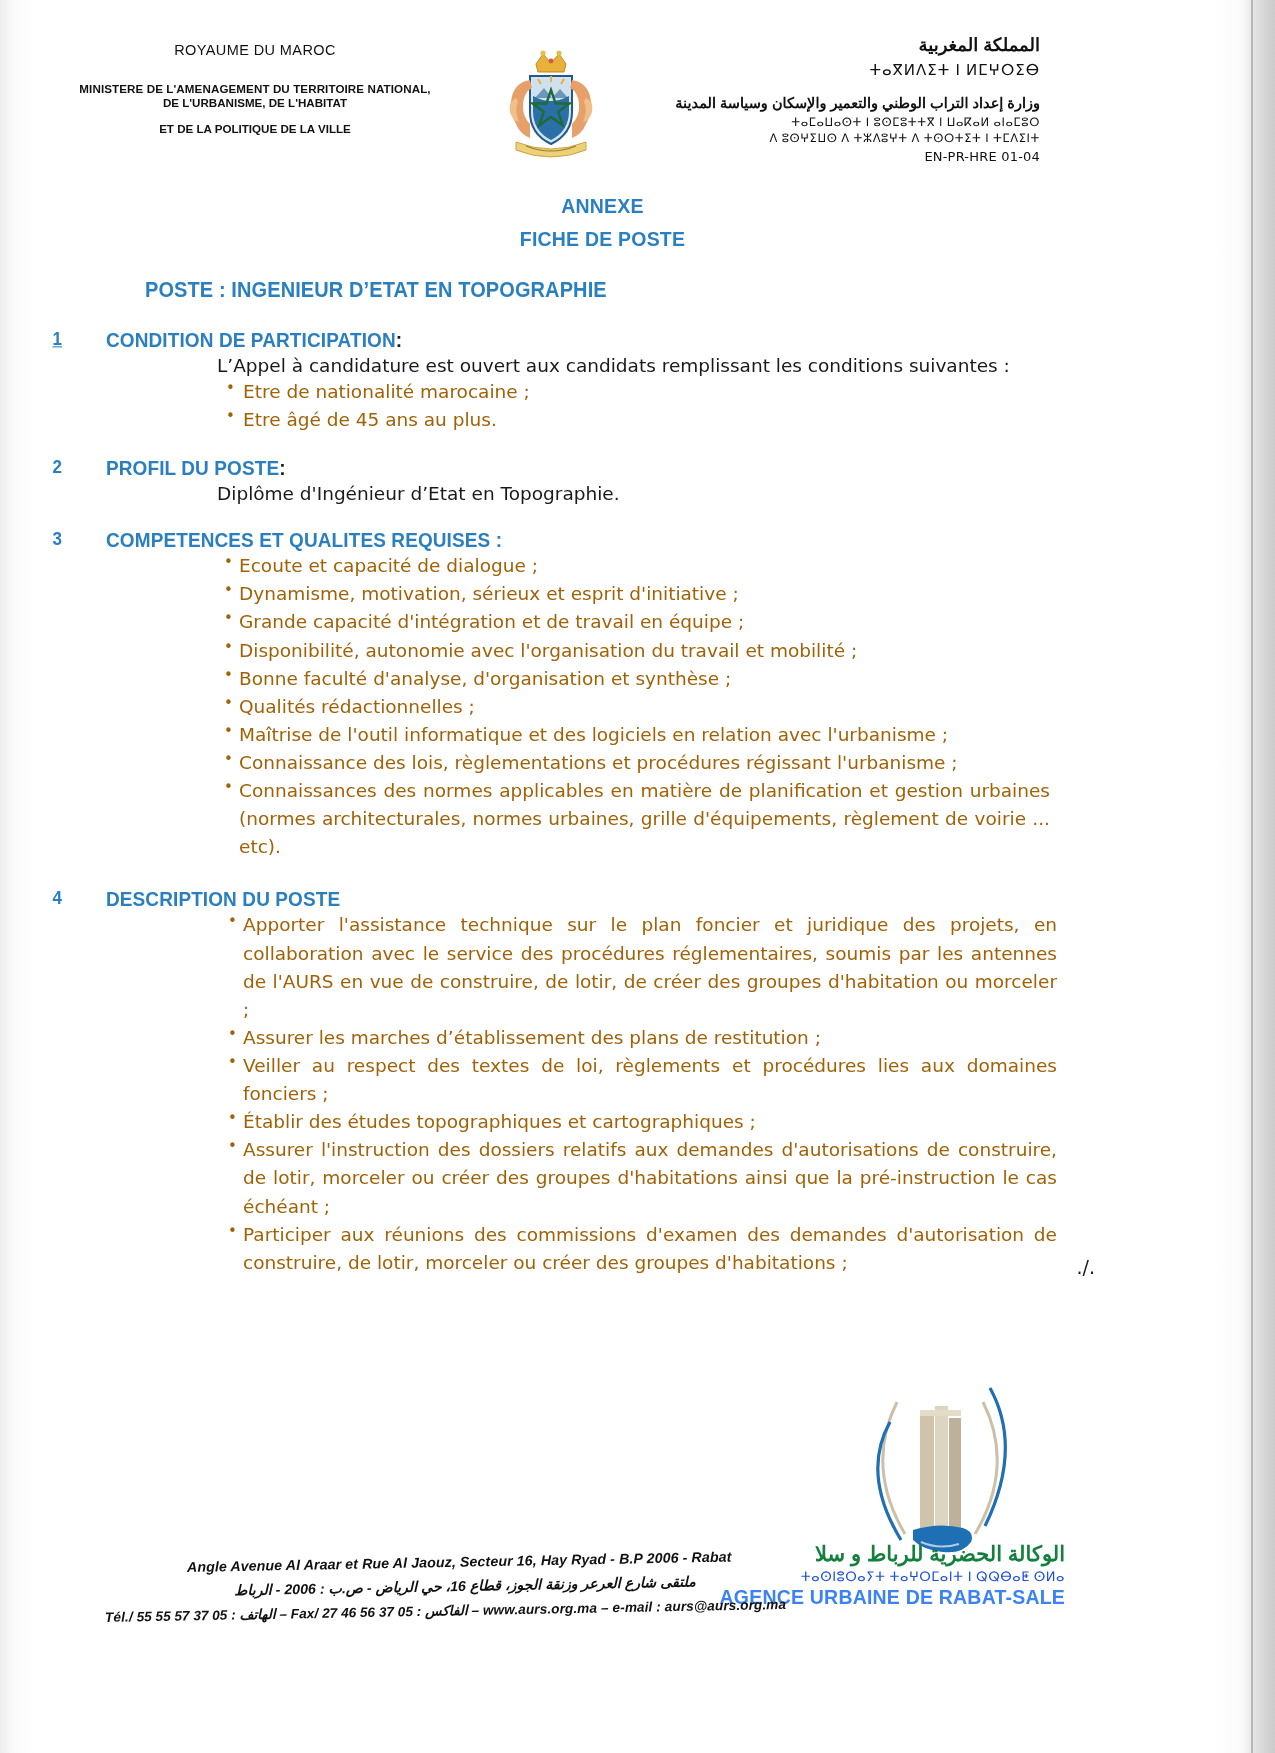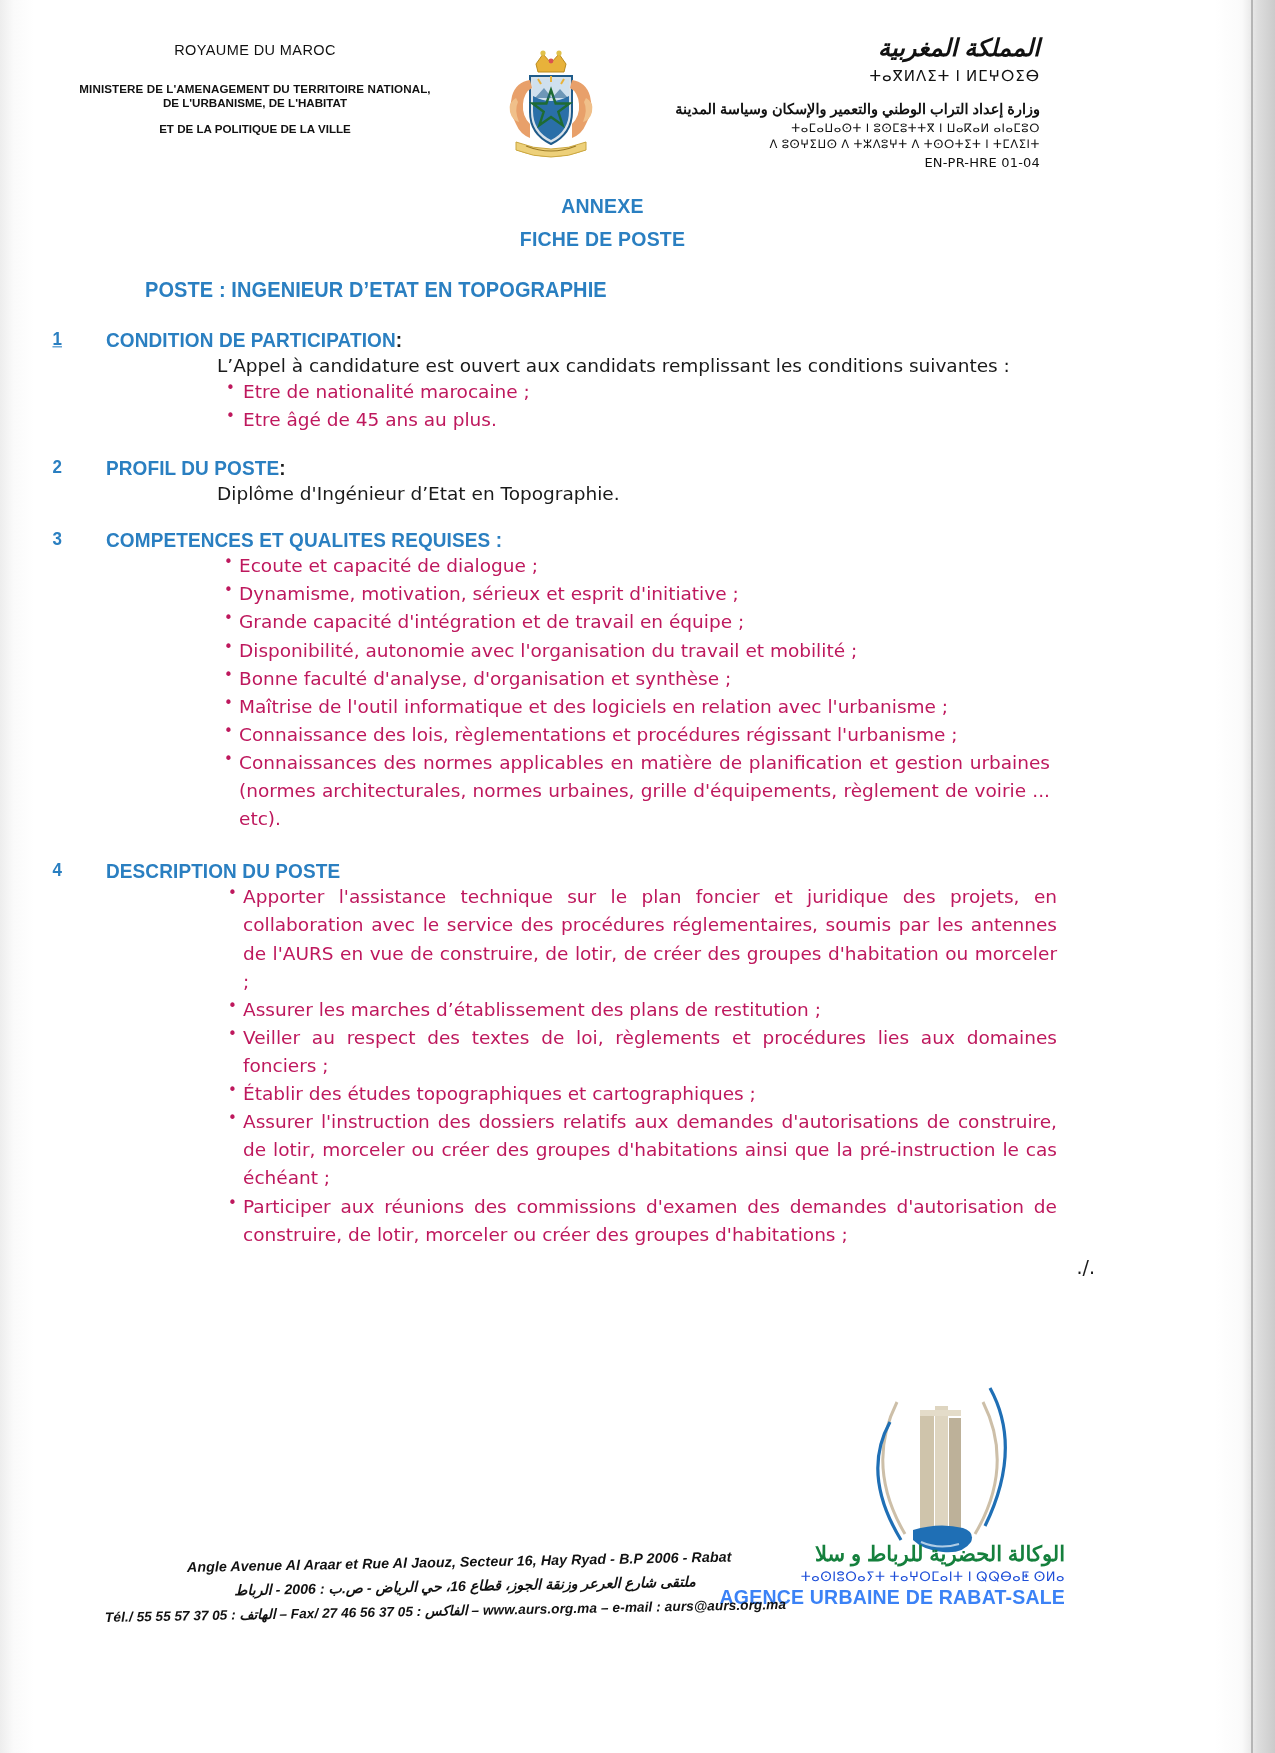--- a/index.html
+++ b/index.html
@@ -37,21 +37,21 @@
     font-weight:normal; font-size:14.5px; letter-spacing:.4px;
     transform:scaleY(1.05);
   }
   .hdr-left .l2 { margin-top:24px; font-weight:bold; font-size:11.6px; letter-spacing:.1px; }
   .hdr-left .l3 { margin-top:1px; font-weight:bold; font-size:11.6px; }
   .hdr-left .l4 { margin-top:13px; font-weight:bold; font-size:11.6px; }
 
   .hdr-right {
     position:absolute; right:165px; top:6px; width:470px; text-align:right; color:#111;
   }
-  .hdr-right .ar1 { font-size:24px; font-weight:bold; direction:rtl;font-style:italic; }
+  .hdr-right .ar1 { font-size:18px; font-weight:bold; direction:rtl; }
   .hdr-right .tif1 { font-size:15px; margin-top:5px; letter-spacing:1px; }
   .hdr-right .ar2 { font-size:14.5px; font-weight:bold; margin-top:16px; direction:rtl; }
   .hdr-right .tif2 { font-size:11.5px; margin-top:4px; letter-spacing:.6px; }
   .hdr-right .tif3 { font-size:11.5px; margin-top:2px; letter-spacing:.6px; }
   .hdr-right .code { font-size:13px; margin-top:4px; font-family:"DejaVu Sans", sans-serif; letter-spacing:.2px;}
 
   
   .arms { position:absolute; left:486px; top:18px; width:130px; height:140px; }
 
   
@@ -86,21 +86,21 @@
   .sec-colon { color:#1a1a1a; font-weight:bold; }
 
   .sec-body { margin-left:217px; margin-right:150px; }
   .lead {
     font-size:18.5px; color:#1a1a1a; margin-top:3px; margin-bottom:2px;
     font-family:"DejaVu Sans", sans-serif;
   }
   ul.bullets { list-style:none; margin:0; padding:0; }
   ul.bullets li {
     position:relative; padding-left:17px;
-    font-size:18.5px; color:#be185d; line-height:1.52;
+    font-size:18.5px; color:#a16207; line-height:1.52;
     font-family:"DejaVu Sans", sans-serif;
   }
   ul.bullets li:before {
     content:"\2022"; position:absolute; left:0; top:-1px; font-size:15px;
   }
   ul.bullets.indent-sm li { padding-left:15px; }
   ul.bullets li.justify { text-align:justify; }
   .sec-body.s1 { margin-left:217px; }
   .sec-body.s1 ul.bullets li { padding-left:26px; }
   .sec-body.s1 ul.bullets li:before { left:9px; }
@@ -226,20 +226,21 @@
         <span class="sec-num">3</span>
         <span class="sec-title">COMPETENCES ET QUALITES REQUISES :</span>
       </div>
       <div class="sec-body" style="margin-left:224px;margin-right:155px;">
         <ul class="bullets indent-sm">
           <li>Ecoute et capacité de dialogue ;</li>
           <li>Dynamisme, motivation, sérieux et esprit d'initiative ;</li>
           <li>Grande capacité d'intégration et de travail en équipe ;</li>
           <li>Disponibilité, autonomie avec l'organisation du travail et mobilité ;</li>
           <li>Bonne faculté d'analyse, d'organisation et synthèse ;</li>
+          <li>Qualités rédactionnelles ;</li>
           <li>Maîtrise de l'outil informatique et des logiciels en relation avec l'urbanisme ;</li>
           <li>Connaissance des lois, règlementations et procédures régissant l'urbanisme ;</li>
           <li class="justify">Connaissances des normes applicables en matière de planification et gestion urbaines (normes architecturales, normes urbaines, grille d'équipements, règlement de voirie ... etc).</li>
         </ul>
       </div>
     </div>
 
     <div class="section" style="margin-top:28px;">
       <div class="sec-head">
         <span class="sec-num">4</span>

